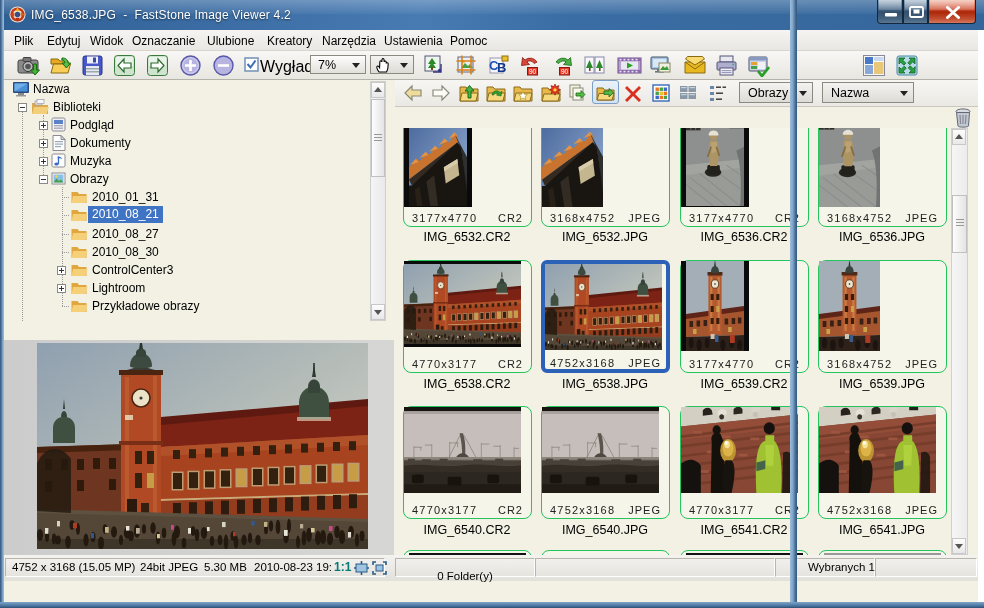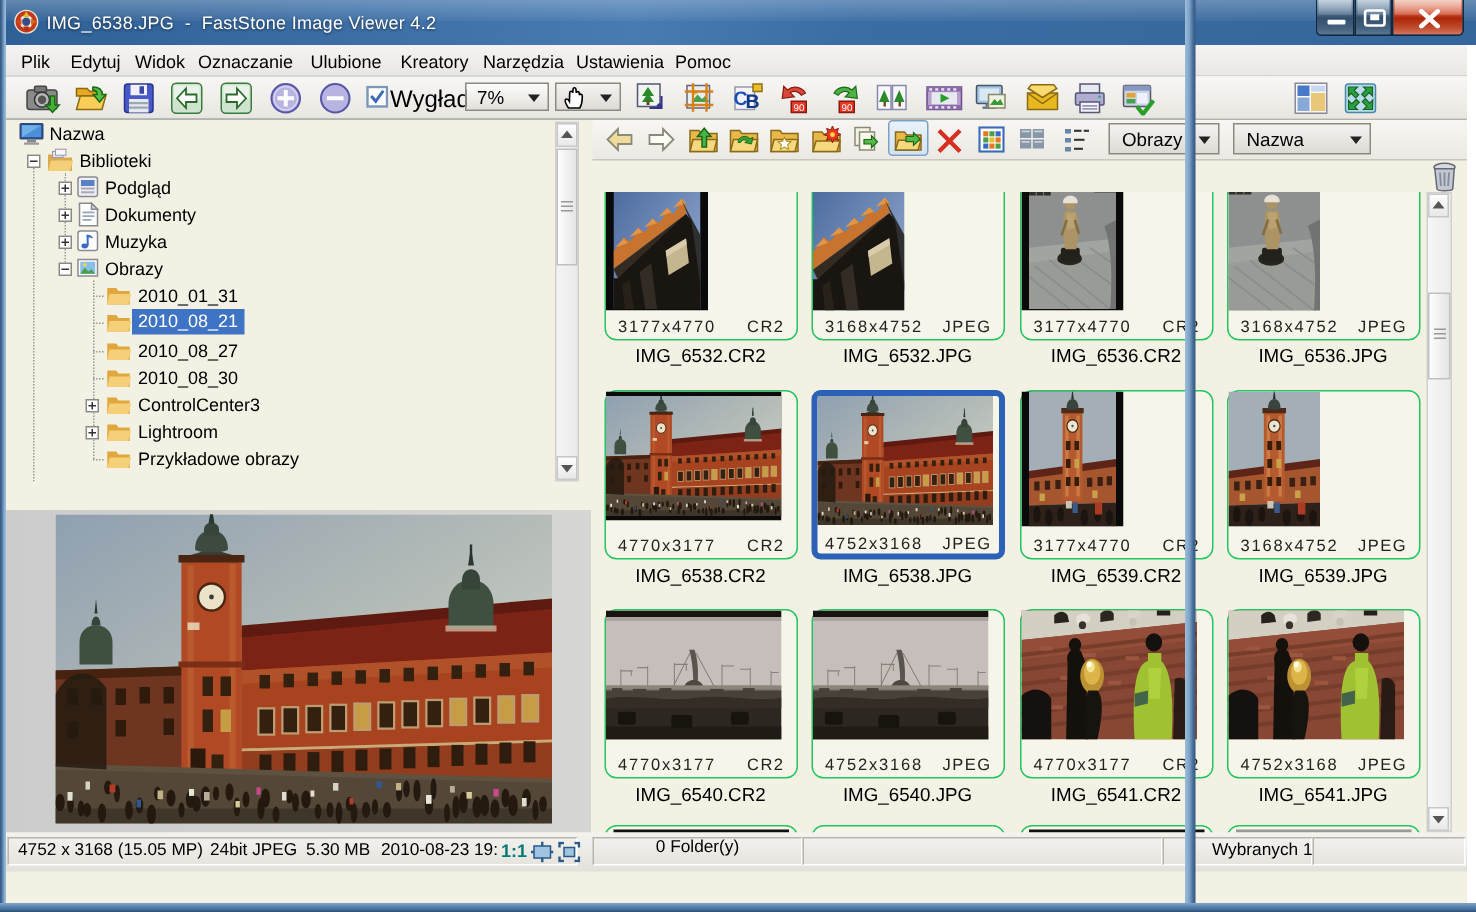--- a/index.html
+++ b/index.html
@@ -934,21 +934,21 @@
 <span style="position:absolute;left:330px;top:5px;color:#067a76;font-weight:bold;font-size:12px">1:1</span>
 <svg style="position:absolute;left:350px;top:6px" width="15" height="14" viewBox="0 0 15 14">
         <rect x="2" y="3" width="11" height="8" fill="#9ec4e0" stroke="#2a5a8a"></rect>
         <path d="M7.5 0 v3 M7.5 11 v3 M0 7 h2 M13 7 h2" stroke="#2a5a8a" stroke-width="1.6"></path>
       </svg>
 <svg style="position:absolute;left:368px;top:6px" width="15" height="14" viewBox="0 0 15 14">
         <path d="M4 1 h-3 v3 M11 1 h3 v3 M4 13 h-3 v-3 M11 13 h3 v-3" fill="none" stroke="#2a5a8a" stroke-width="1.6"></path>
         <rect x="4" y="4" width="7" height="6" fill="#9ec4e0" stroke="#2a5a8a"></rect>
       </svg>
 <div class="sseg" style="left:391px;width:140px"></div>
-<span style="position:absolute;left:391px;width:140px;top:4px;text-align:center">0 Folder(y)</span>
+<span style="position:absolute;left:391px;width:140px;top:15px;text-align:center">0 Folder(y)</span>
 <div class="sseg" style="left:531px;width:240px"></div>
 <div class="sseg" style="left:771px;width:100px"></div>
 <span style="position:absolute;left:771px;width:100px;top:6px;text-align:right">Wybranych 1</span>
 <div class="sseg" style="left:871px;width:102px"></div>
 </div>
 <div id="borderL"></div>
     <div id="borderR"></div>
     <div id="borderB"></div>
 </div>
 

